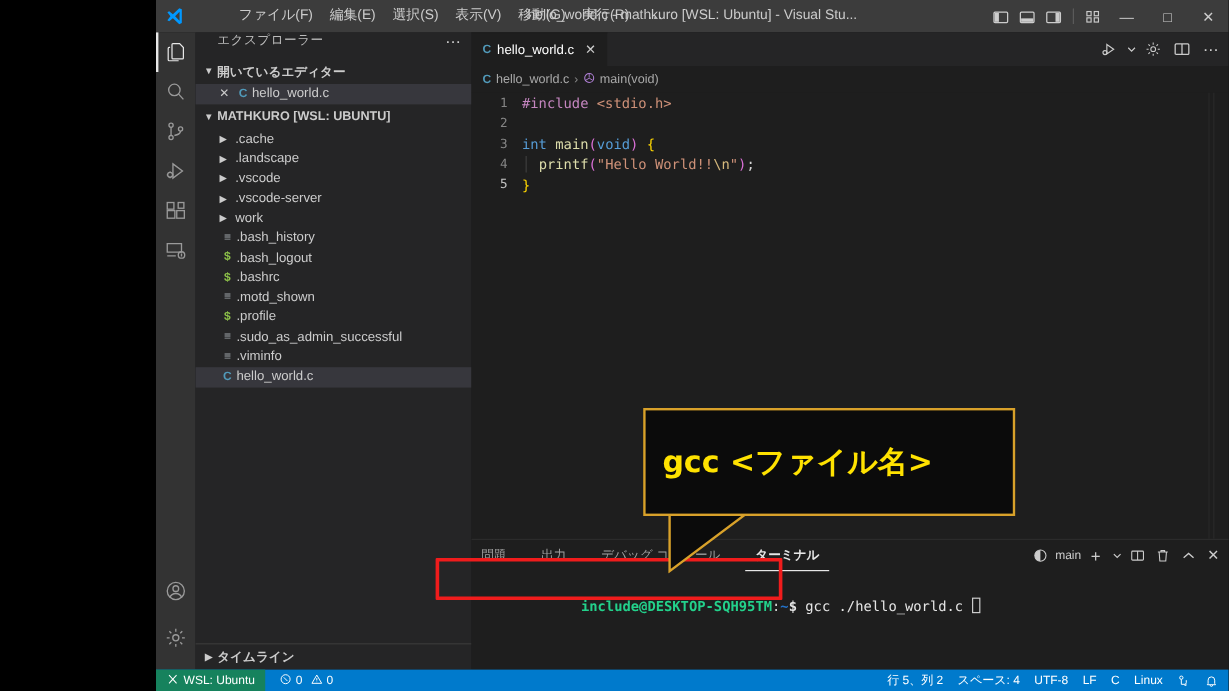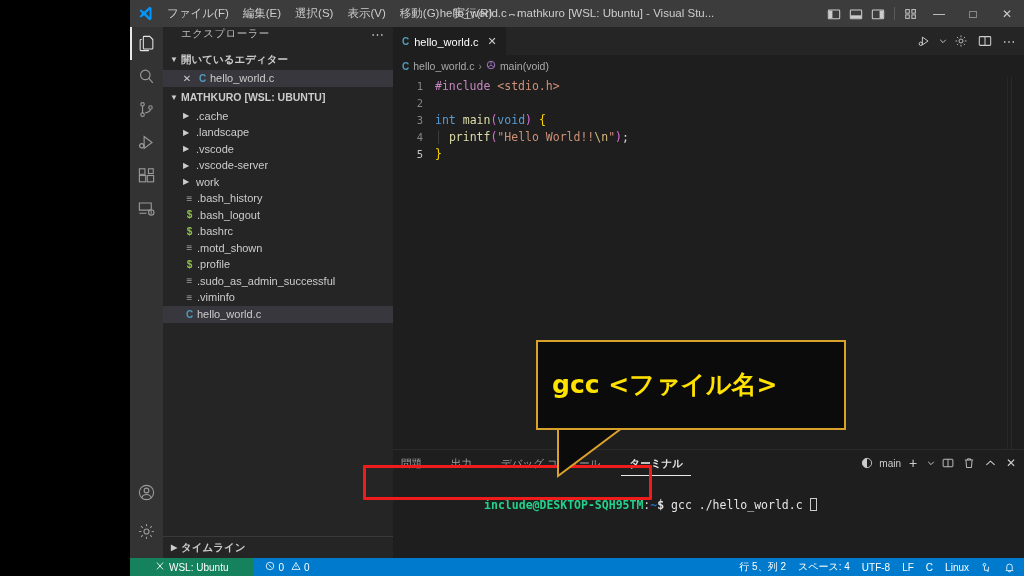--- a/index.html
+++ b/index.html
@@ -15,21 +15,21 @@
     position: absolute; left: 130px; top: 0; width: 894px; height: 576px;
     background: #1e1e1e; color: #ccc; overflow: hidden;
   }
 
   
   .titlebar {
     position: absolute; left: 0; top: 0; width: 894px; height: 27px;
     background: #3c3c3c; display: flex; align-items: center;
   }
   .vslogo { width: 30px; height: 27px; display: flex; align-items: center; justify-content: center; }
-  .menu { display: flex; align-items: flex-end; height: 27px; }
+  .menu { display: flex; align-items: flex-end; height: 27px; margin-left: 32px; }
   .menu-item {
     font-size: 11.5px; color: #cccccc; padding: 0 7px; line-height: 27px;
     white-space: nowrap;
   }
   .menu-dots { font-size: 13px; color: #cccccc; padding: 0 8px; line-height: 24px; }
   .title-center {
     position: absolute; left: 0; top: 0; width: 894px; height: 27px;
     text-align: center; line-height: 27px; font-size: 11.5px; color: #cccccc;
     pointer-events: none;
   }
@@ -153,21 +153,21 @@
     font-size: 11.5px; color: #6f7478; letter-spacing: .4px;
   }
 
   
   .statusbar {
     position: absolute; left: 0; bottom: 0; width: 894px; height: 18px;
     background: #007acc; display: flex; align-items: center; color: #ffffff; font-size: 10px;
   }
   .sb-remote {
     background: #16825d; height: 18px; display: flex; align-items: center; gap: 4px;
-    padding: 0 25px; font-size: 10px; color: #fff;
+    padding: 0 9px; font-size: 10px; color: #fff;
   }
   .sb-item { padding: 0 6px; display: flex; align-items: center; gap: 3px; height: 18px; white-space: nowrap; }
   .sb-right { margin-left: auto; display: flex; align-items: center; }
 
   
   .callout {
     position: absolute; left: 536px; top: 340px; width: 310px; height: 90px;
     background: #0b0b0b; border: 2px solid #d8a12a; z-index: 50;
     display: flex; flex-direction: column; justify-content: center; padding-left: 14px;
   }

